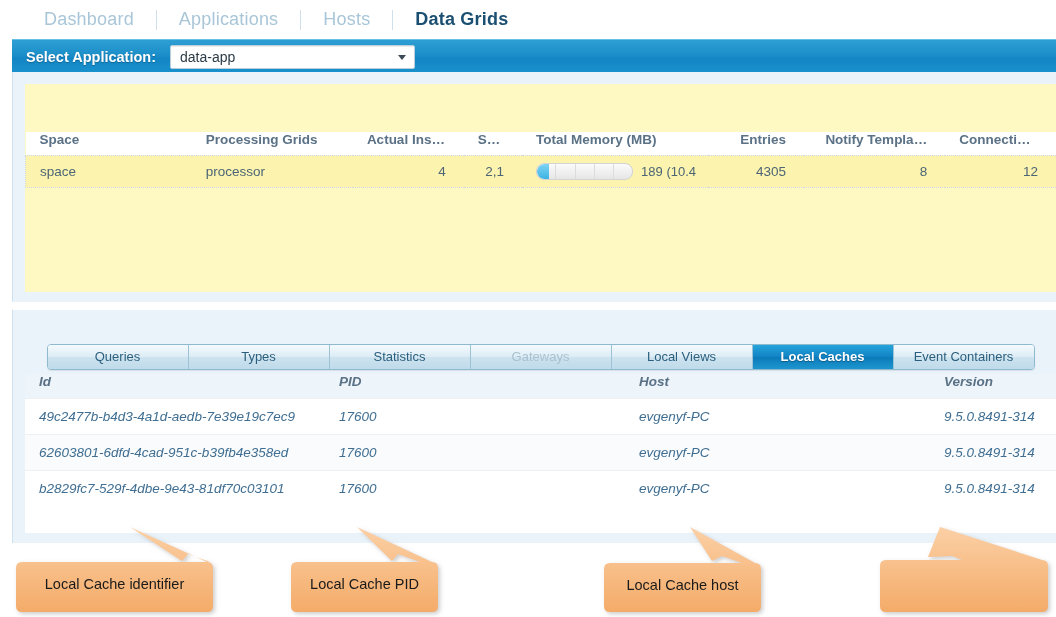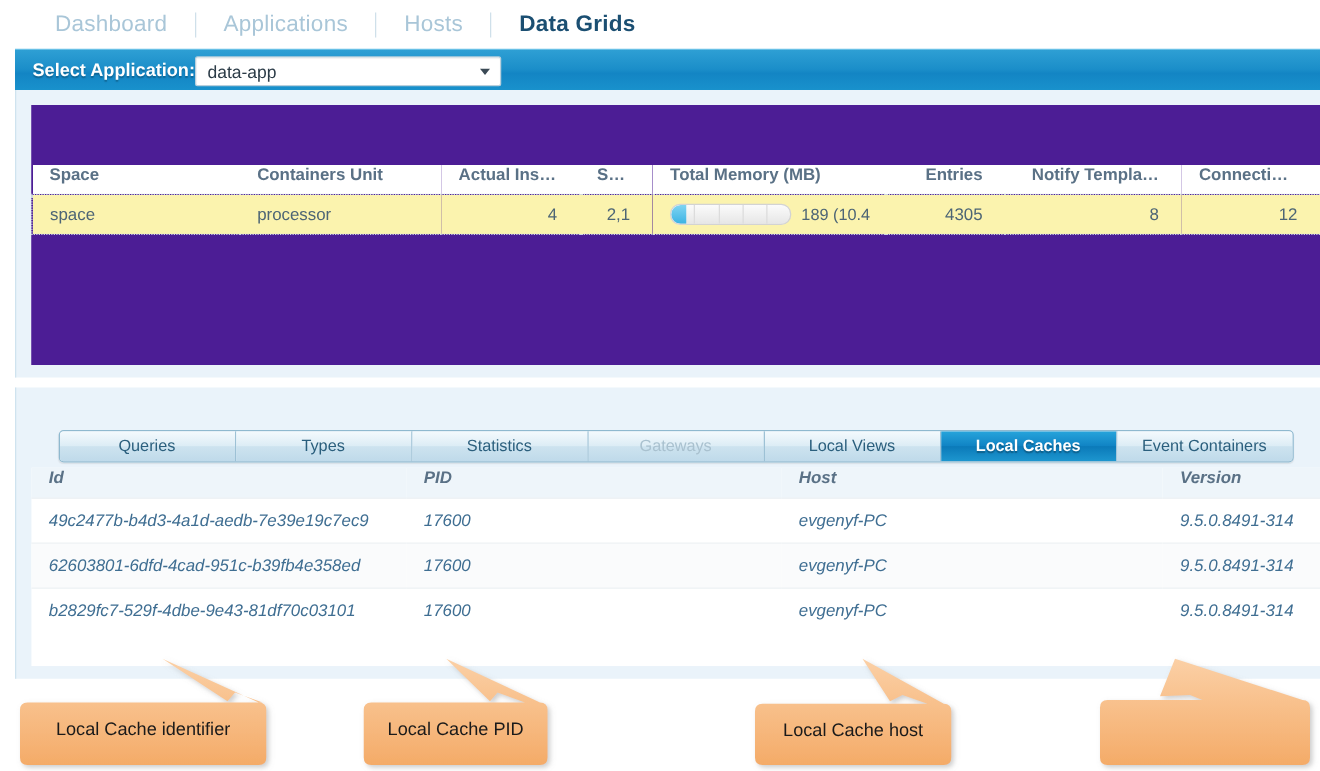--- a/index.html
+++ b/index.html
@@ -55,20 +55,21 @@
     display: flex;
     align-items: center;
     padding-left: 14px;
     box-sizing: border-box;
   }
   .appbar-label {
     color: #ffffff;
     font-weight: bold;
     font-size: 14.5px;
     text-shadow: 0 1px 1px rgba(0,0,0,.25);
+    margin-right: 14px;
     white-space: nowrap;
   }
   .app-select {
     width: 245px; height: 24px;
     background: #ffffff;
     border: 1px solid #b9cfdc;
     border-radius: 2px;
     display: flex;
     align-items: center;
     justify-content: space-between;
@@ -94,21 +95,21 @@
     background: #eaf3fa;
     border-left: 1px solid #cfe3ef;
     box-sizing: border-box;
   }
   #panel-top   { top: 72px;  height: 230px; }
   #panel-bot   { top: 310px; height: 233px; }
 
   .panel-inner {
     position: absolute;
     left: 12px; right: 0; top: 12px; bottom: 10px;
-    background: #4c1d95;
+    background: #fef9c3;
     box-sizing: border-box;
   }
 
   
   .grid {
     width: 100%;
     border-collapse: collapse;
     table-layout: fixed;
   }
   .grid th {
@@ -277,21 +278,21 @@
           <col style="width:110px">
           <col style="width:58px">
         <col style="width:185px">
           <col style="width:95px">
           <col style="width:140px">
           <col style="width:110px">
       </colgroup>
       <thead>
         <tr>
           <th>Space</th>
-          <th>Containers Unit</th>
+          <th>Processing Grids</th>
           <th class="num">Actual Instan…</th>
           <th class="num">SLA</th>
           <th>Total Memory (MB)</th>
           <th class="num">Entries</th>
           <th class="num">Notify Templa…</th>
           <th class="num">Connections</th>
         </tr>
       </thead>
       <tbody>
         <tr class="row-selected">

